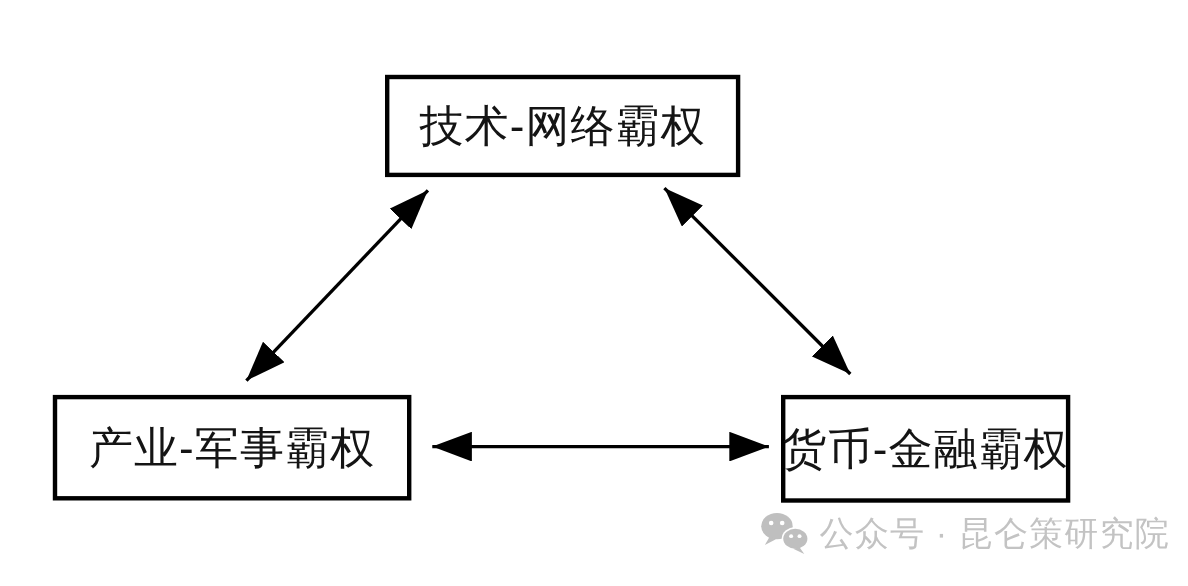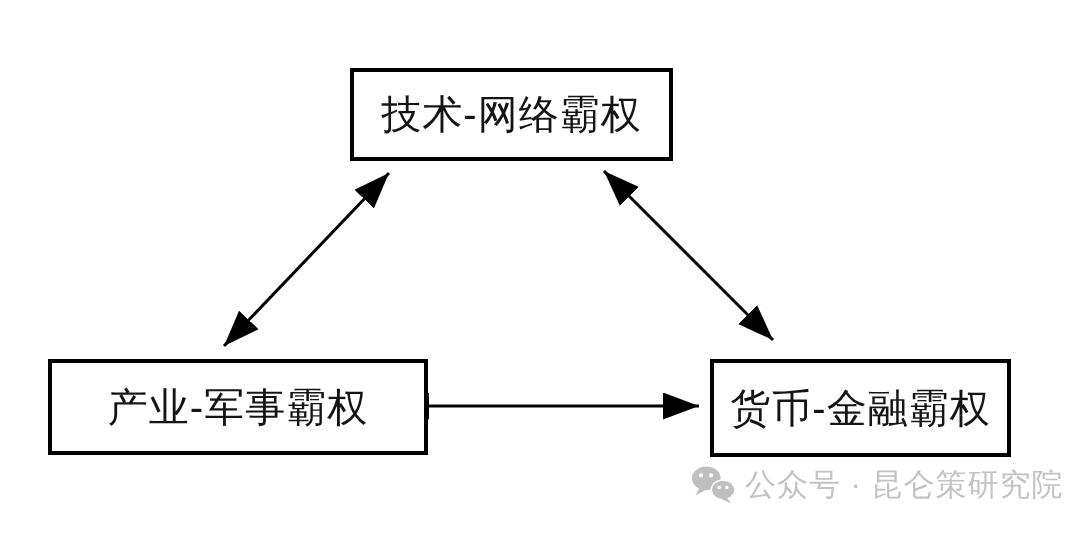--- a/index.html
+++ b/index.html
@@ -29,25 +29,25 @@
     letter-spacing: 1px;
     white-space: nowrap;
     z-index: 2;
   }
   #node-top {
     left: 350px; top: 68px;
     width: 323px; height: 93px;
   }
   #node-bottom-left {
     left: 48px; top: 359px;
-    width: 380px; height: 96px;
+    width: 326px; height: 96px;
   }
   #node-bottom-right {
     left: 710px; top: 359px;
-    width: 301px; height: 98px; align-items: center;
+    width: 263px; height: 98px; align-items: center;
   }
   #arrow-layer {
     position: absolute;
     left: 0; top: 0;
     width: 1080px;
     height: 533px;
     z-index: 1;
     pointer-events: none;
   }
   #watermark {

